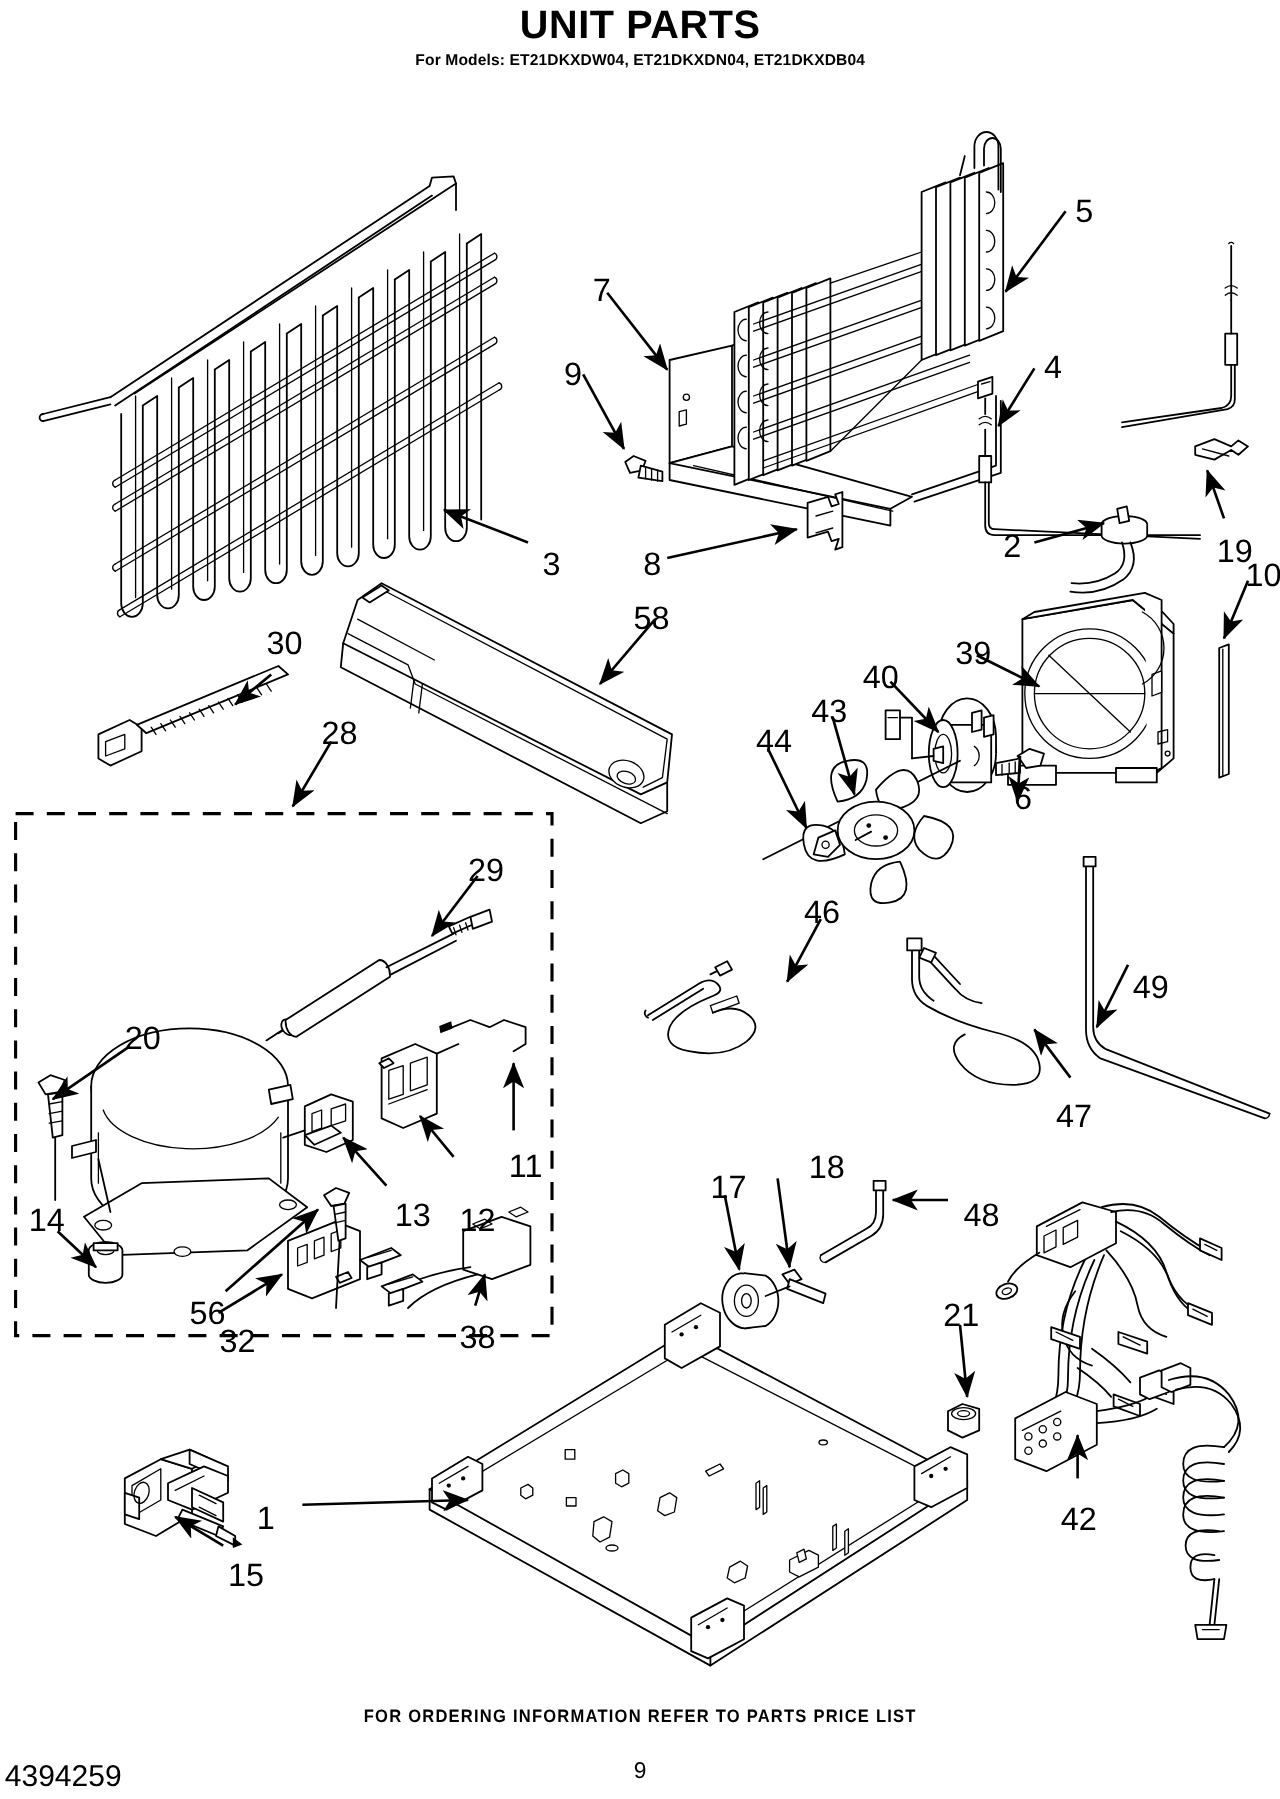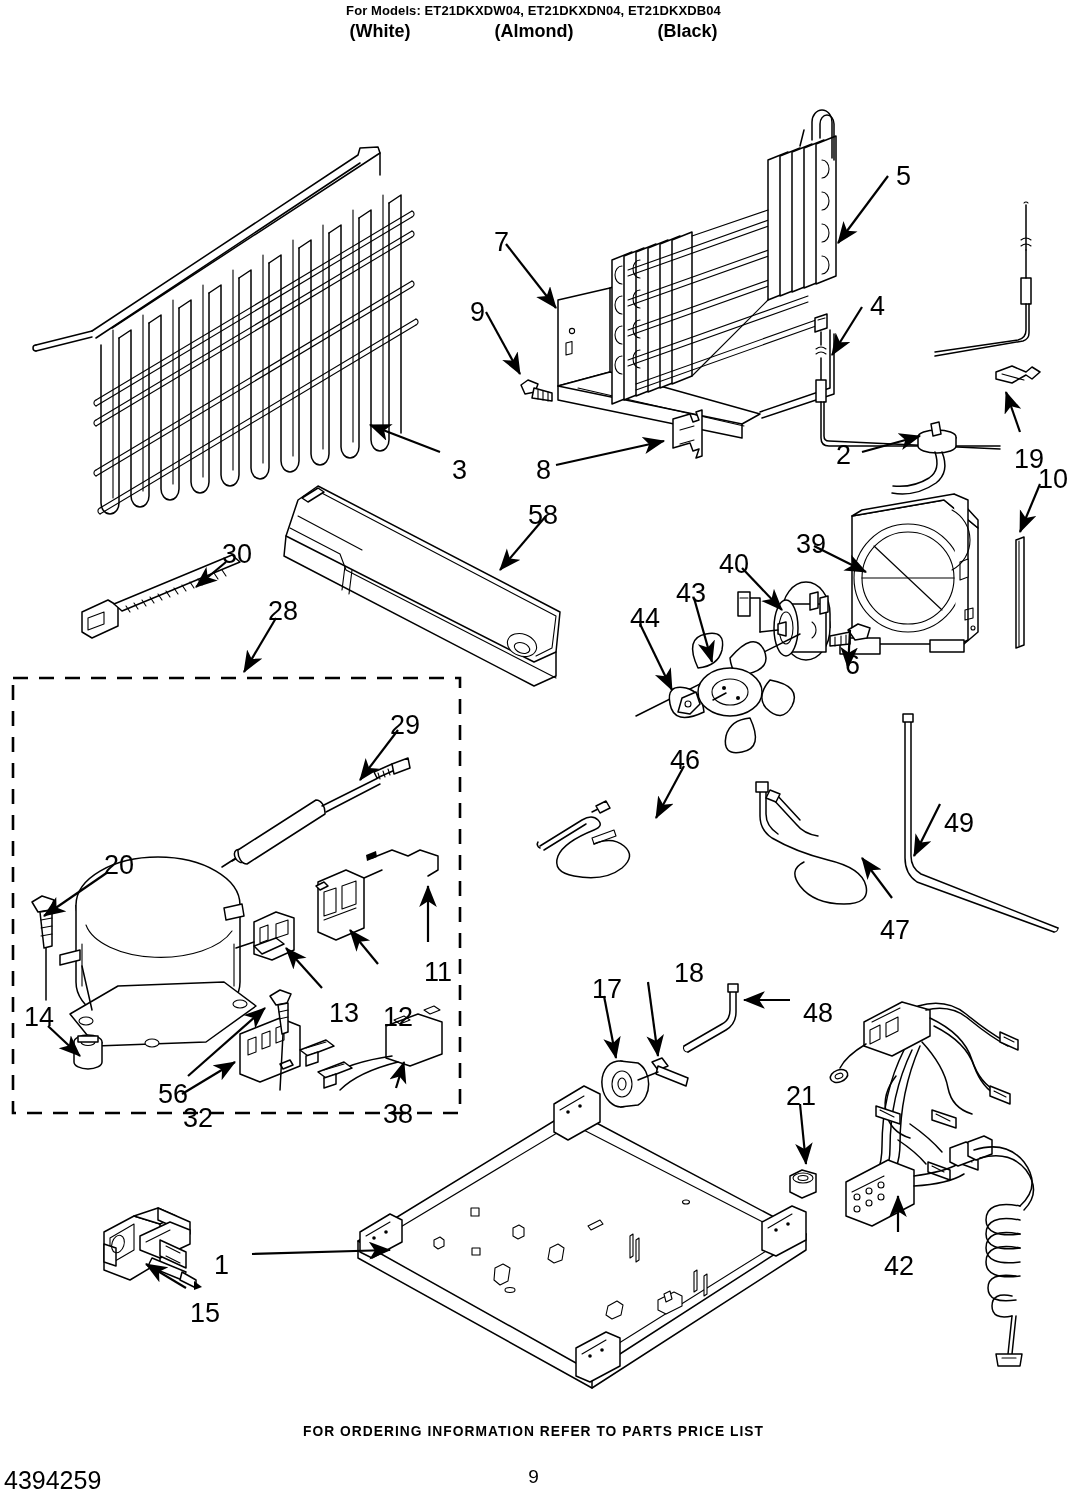--- a/index.html
+++ b/index.html
@@ -51,26 +51,22 @@
   .fk  { fill:#000; stroke:none; }
   .lead { fill:none; stroke:#000; stroke-width:2.2; stroke-linecap:butt; }
   .dash-box { fill:none; stroke:#000; stroke-width:2.6; stroke-dasharray:15 11; }
 </style>
 </head>
 <body>
 
 <div id="sheet">
 
   <div class="hdr">
+    <div class="hdr-title">UNIT PARTS</div>
     <div class="hdr-models">For Models: ET21DKXDW04, ET21DKXDN04, ET21DKXDB04</div>
-    <div class="hdr-colors">
-      <span>(White)</span>
-      <span>(Almond)</span>
-      <span>(Black)</span>
-    </div>
   </div>
 
   <svg class="art" viewBox="0 0 1067 1499">
     <defs>
       <marker id="ah" markerWidth="11" markerHeight="11" refX="9.5" refY="4" orient="auto">
         <path d="M0,0 L10,4 L0,8 L2.6,4 Z" fill="#000"></path>
       </marker>
     </defs>
 
     <g>
@@ -700,21 +696,21 @@
       <div class="cal" style="left: 329px; top: 1000px;">13</div>
       <div class="cal" style="left: 24px; top: 1004px;">14</div>
       <div class="cal" style="left: 190px; top: 1300px;">15</div>
       <div class="cal" style="left: 592px; top: 976px;">17</div>
       <div class="cal" style="left: 674px; top: 960px;">18</div>
       <div class="cal" style="left: 1014px; top: 446px;">19</div>
       <div class="cal" style="left: 104px; top: 852px;">20</div>
       <div class="cal" style="left: 786px; top: 1083px;">21</div>
       <div class="cal" style="left: 268px; top: 598px;">28</div>
       <div class="cal" style="left: 390px; top: 712px;">29</div>
-      <div class="cal" style="left: 222px; top: 541px; text-align: center;">30</div>
+      <div class="cal" style="left: 222px; top: 523px; text-align: center;">30</div>
       <div class="cal" style="left: 183px; top: 1105px;">32</div>
       <div class="cal" style="left: 383px; top: 1101px;">38</div>
       <div class="cal" style="left: 796px; top: 531px;">39</div>
       <div class="cal" style="left: 719px; top: 551px;">40</div>
       <div class="cal" style="left: 884px; top: 1253px;">42</div>
       <div class="cal" style="left: 676px; top: 580px;">43</div>
       <div class="cal" style="left: 630px; top: 605px;">44</div>
       <div class="cal" style="left: 670px; top: 747px;">46</div>
       <div class="cal" style="left: 880px; top: 917px;">47</div>
       <div class="cal" style="left: 803px; top: 1000px;">48</div>

